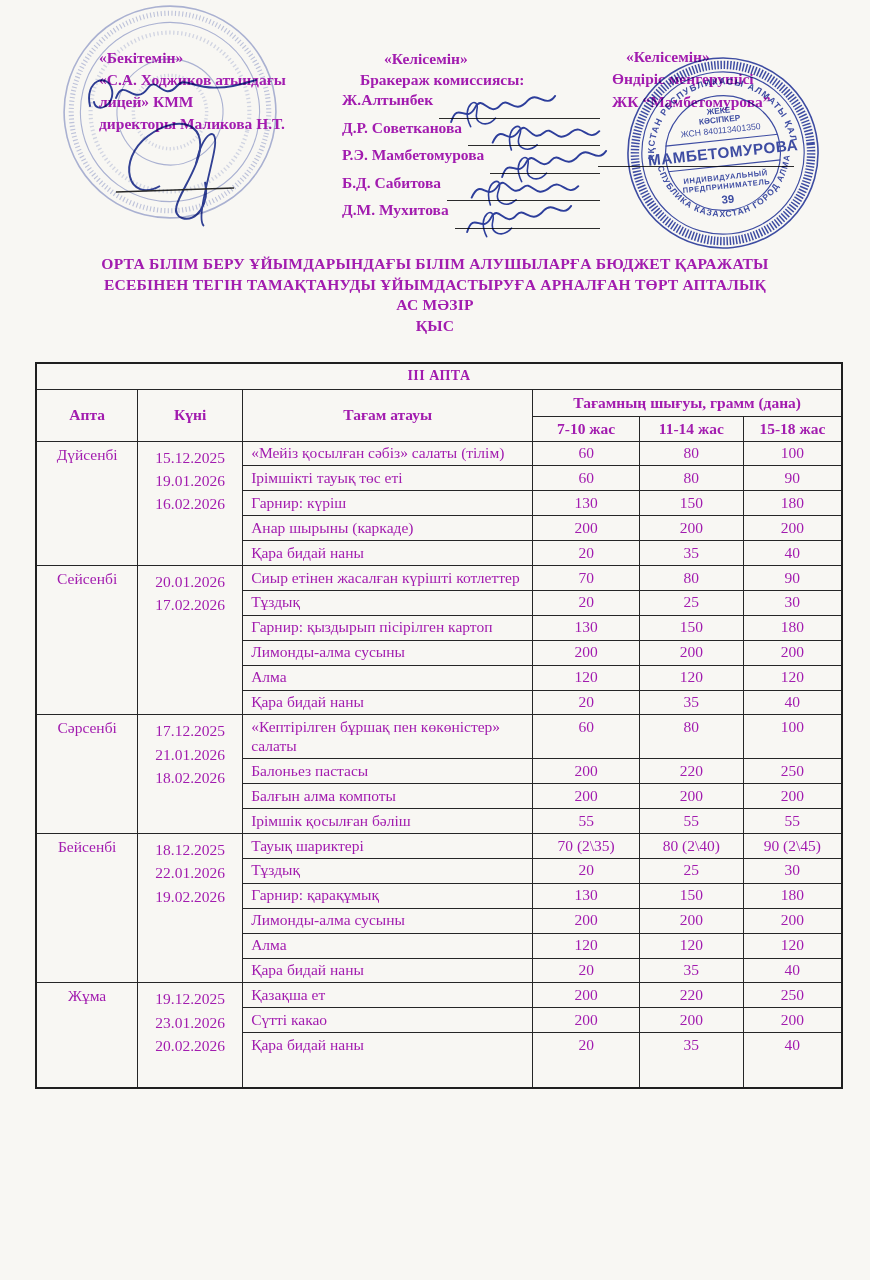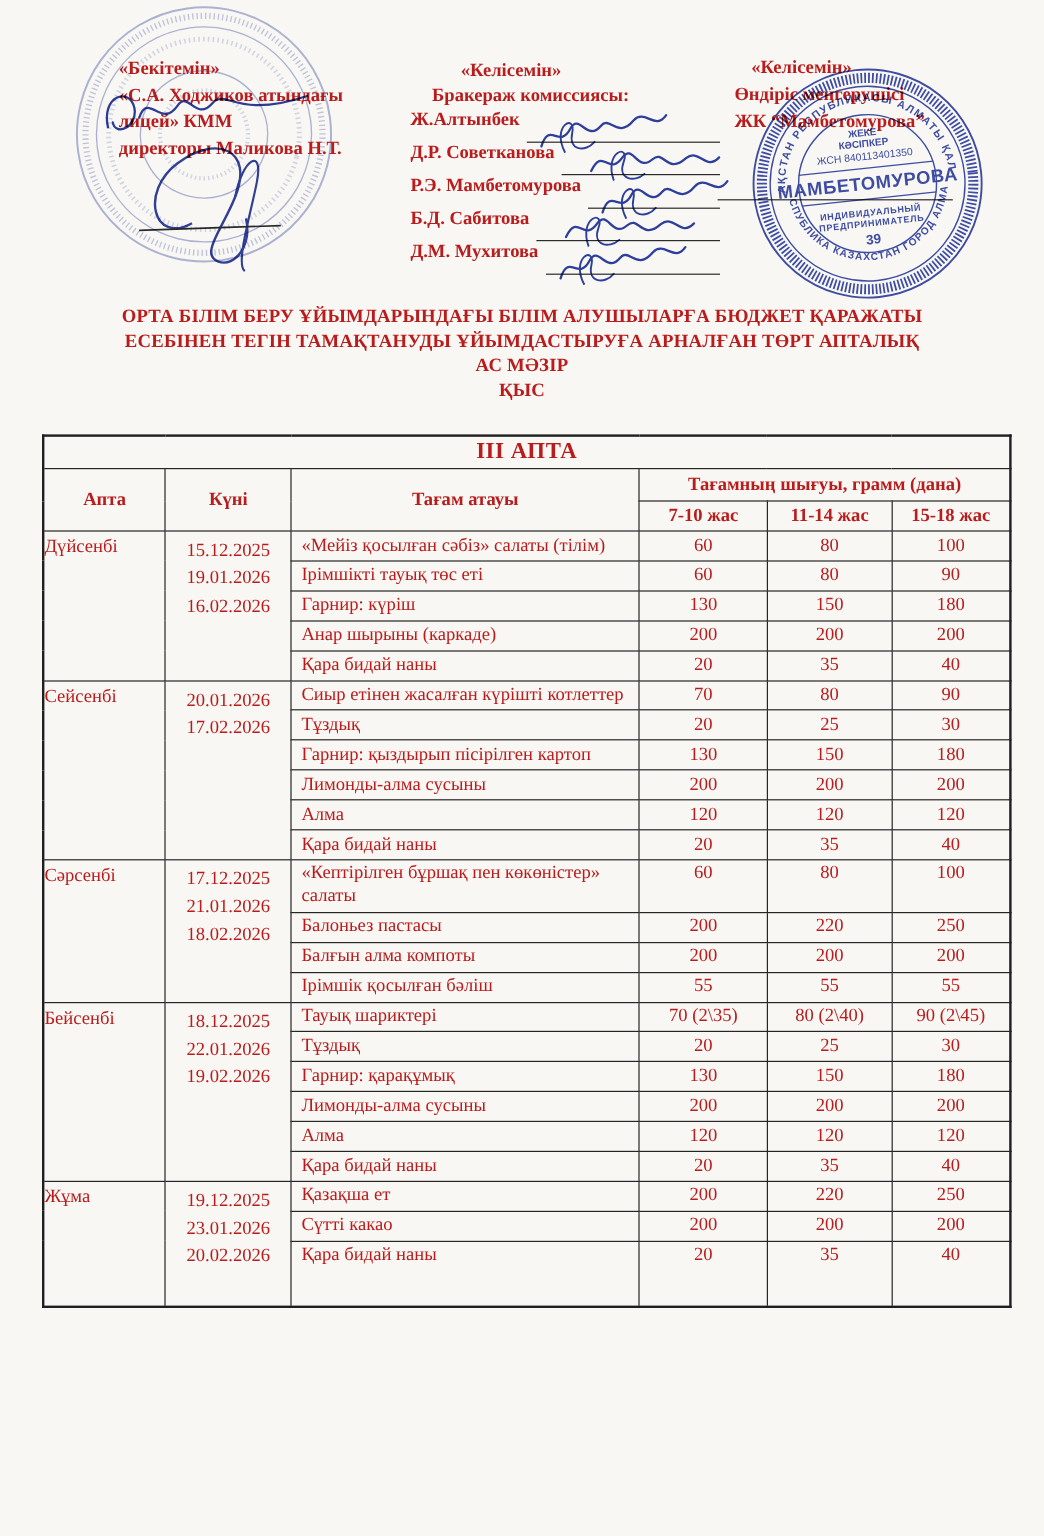--- a/index.html
+++ b/index.html
@@ -1,21 +1,21 @@
 <!DOCTYPE html>
 <html><head>
 <meta charset="utf-8">
 <style>
   * { box-sizing: border-box; margin: 0; padding: 0; }
   html,body { background:#e9e8e5; }
   .page {
     position: relative; width: 870px; height: 1280px;
     background: #f8f7f3;
     font-family: "Liberation Serif", "DejaVu Serif", serif;
-    color: #b91c1c; overflow: hidden; margin: 0 auto;
+    color: #a21caf; overflow: hidden; margin: 0 auto;
   }
   
   .appr-left { position:absolute; left:99px; top:47px; width:245px;
     font-weight:bold; font-size:15.5px; line-height:1.42; z-index:2; }
   .appr-mid  { position:absolute; left:342px; top:50px; width:258px;
     font-weight:bold; font-size:15.5px; z-index:2; }
   .appr-mid .mid-title { padding-left:42px; margin-bottom:3px; }
   .appr-mid .mid-sub   { padding-left:18px; margin-bottom:2px; }
   .member-row { display:flex; align-items:flex-start; height:27.6px; overflow:visible; }
   .member-row .m-name { white-space:nowrap; }
@@ -43,24 +43,24 @@
   .stamp-l .ring { stroke:#7e8bc7; fill:none; }
   
   .title-block { position:absolute; top:254px; left:0; width:100%; text-align:center;
     font-weight:bold; font-size:15.6px; line-height:1.33; letter-spacing:.2px; z-index:2; }
   
   .menu-table { position:absolute; top:362px; left:35px; width:808px;
     border-collapse:collapse; font-size:15.5px; z-index:2; background:transparent; }
   .menu-table th, .menu-table td { border:1.4px solid #262626; }
   .menu-table { border:2.2px solid #1f1f1f; }
   .menu-table th { font-weight:bold; padding:2px 3px; }
-  .wk-row th { font-size:19px; height:26px; text-align:center; letter-spacing:.5px;margin-left:37px; }
+  .wk-row th { font-size:14px; height:26px; text-align:center; letter-spacing:.5px;margin-left:37px; }
   .hdr-row th { height:27px; text-align:center; }
   .age-row th { height:25px; text-align:center; }
-  .col-day  { vertical-align:top; padding-top:4px; }
+  .col-day  { text-align:center; vertical-align:top; padding-top:4px; }
   .col-date { text-align:center; vertical-align:top; padding-top:4px; line-height:1.5; }
   .col-dish { text-align:left; vertical-align:top; padding:2.5px 4px 2.5px 8px; line-height:1.22; }
   .col-val  { text-align:center; vertical-align:top; padding:2.5px 2px; }
   .menu-table tbody tr:last-child td.col-dish,
   .menu-table tbody tr:last-child td.col-val { padding-bottom:32px; }
 </style>
 </head>
 <body>
 
 <svg width="0" height="0" style="position:absolute" aria-hidden="true">

